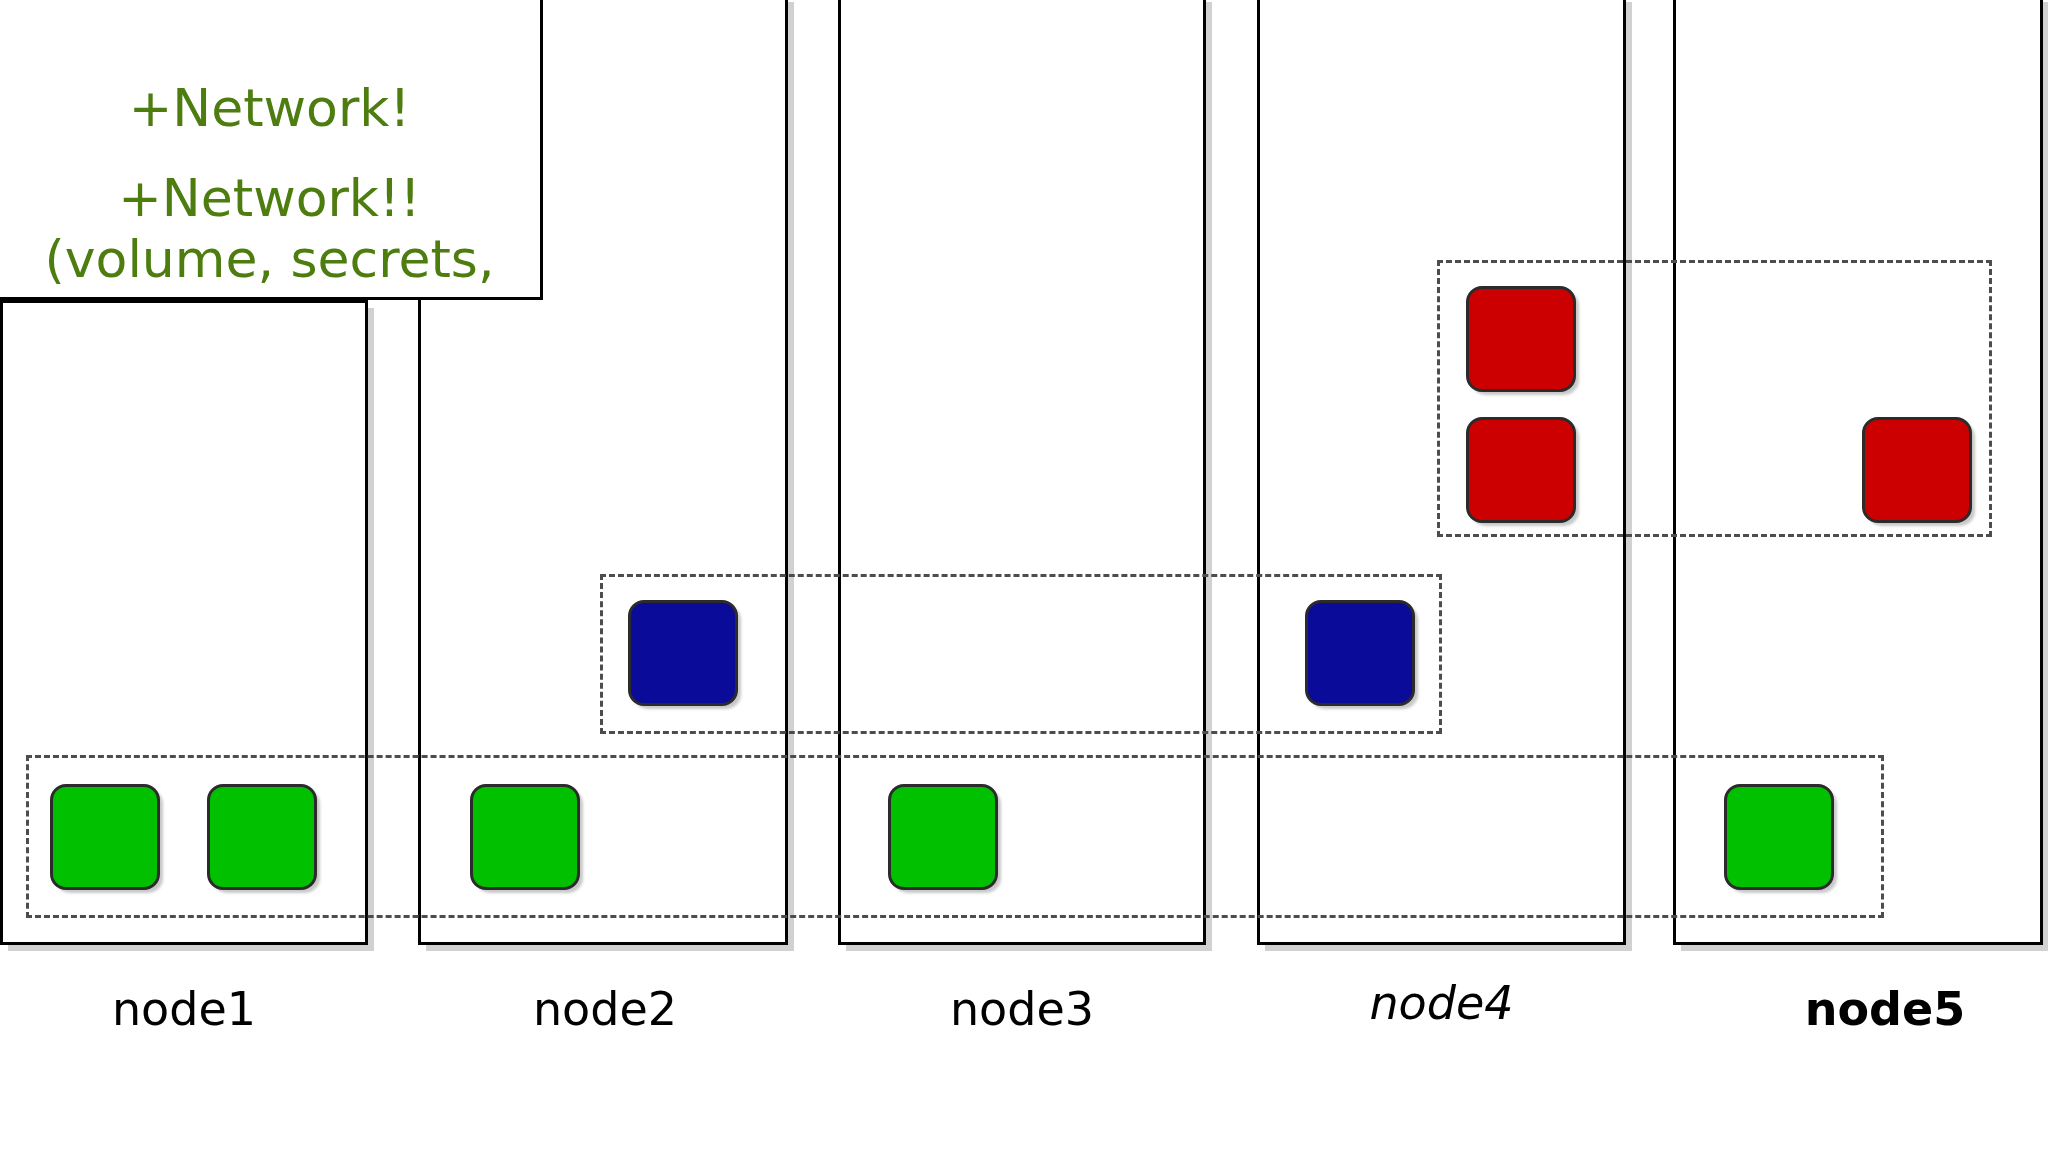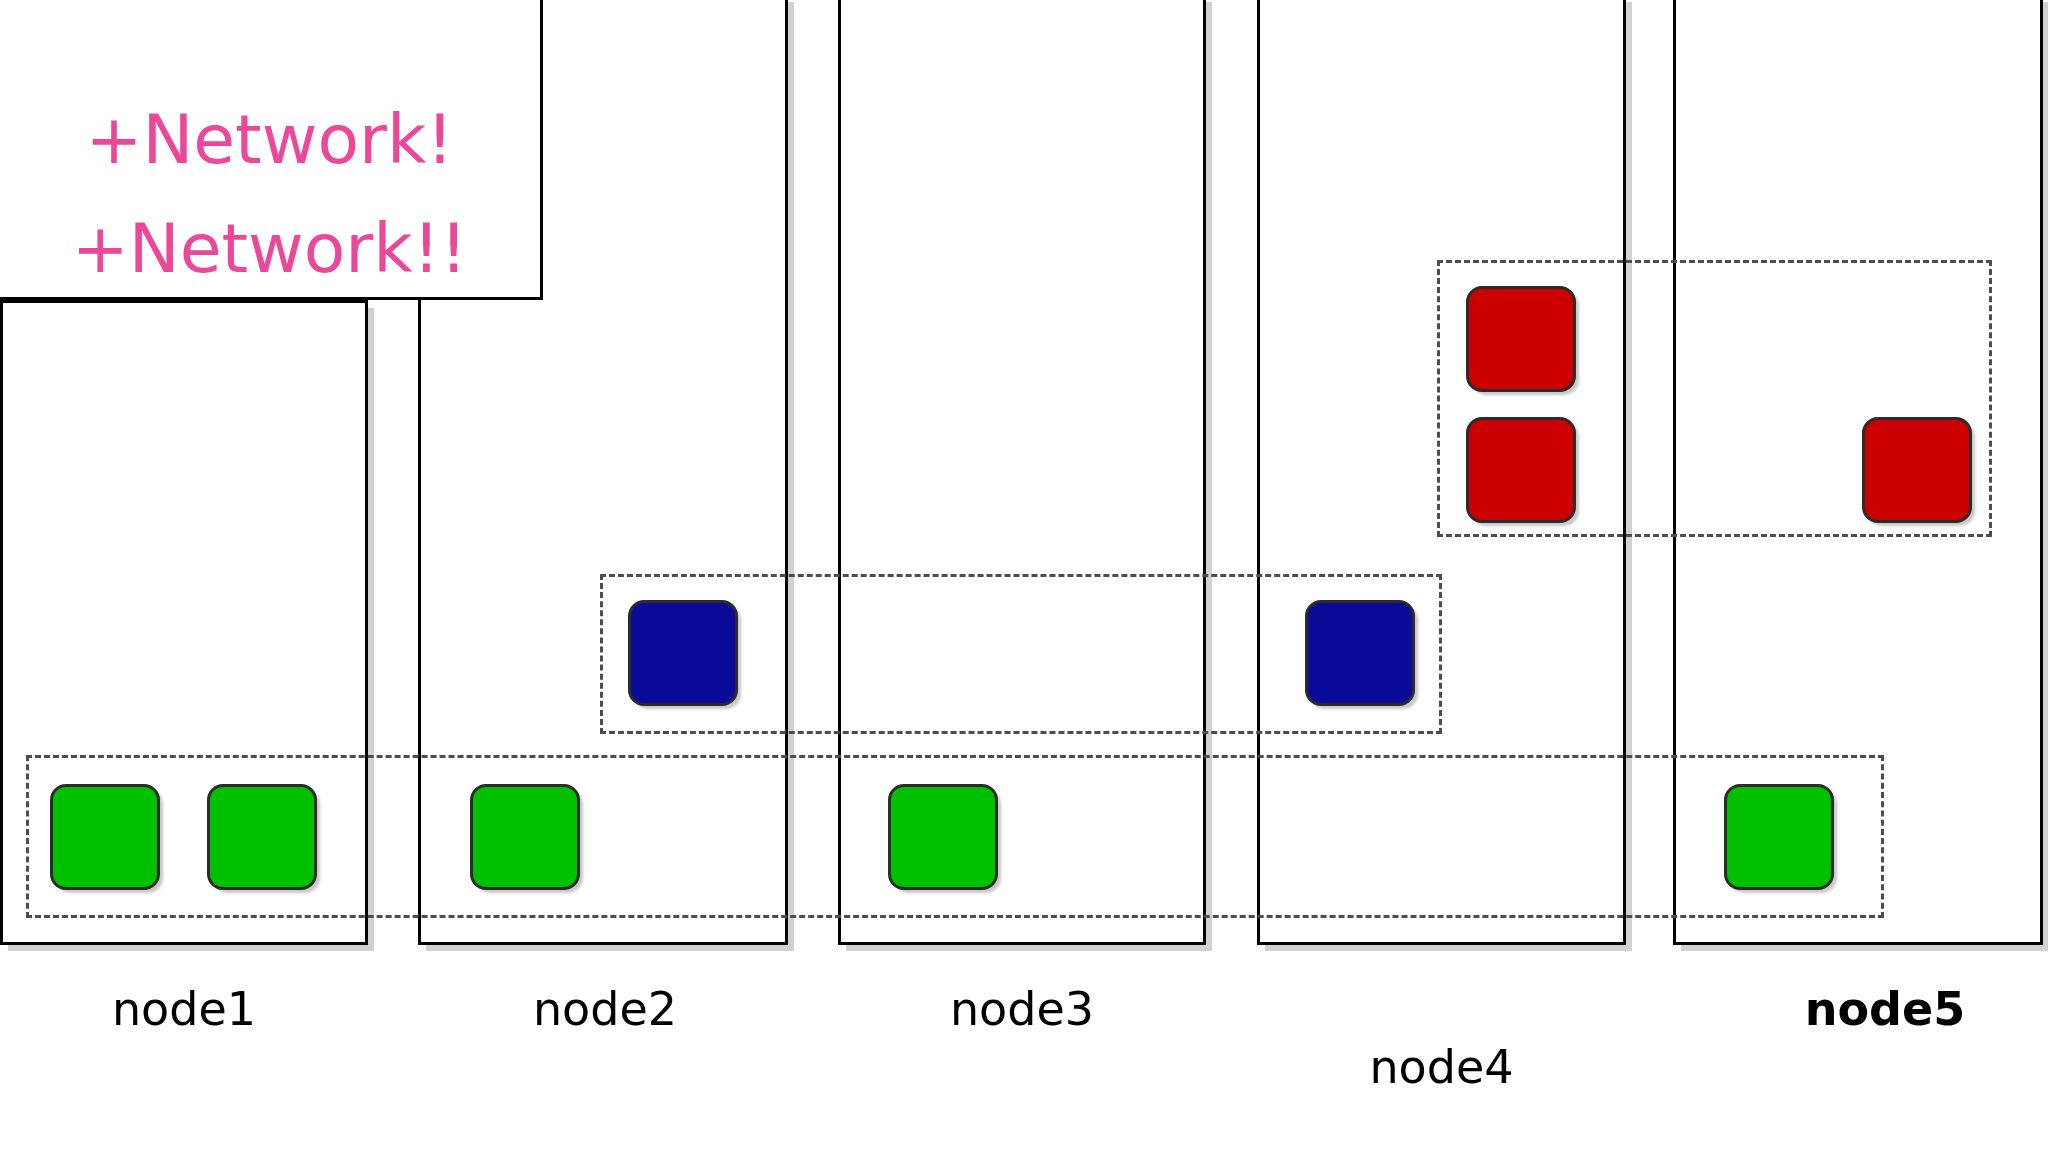--- a/index.html
+++ b/index.html
@@ -63,23 +63,23 @@
     background: #ffffff;
     border: 3px solid #000000;
     display: flex;
     flex-direction: column;
     align-items: center;
     justify-content: flex-end;
     padding: 0 10px 8px 10px;
   }
   .callout-line {
     text-align: center;
-    font-size: 68px;
+    font-size: 52px;
     line-height: 1.16;
-    color: #ec4899;
+    color: #4d7c0f;
     white-space: nowrap;
   }
   .callout-spacer {
     height: 30px;
   }
 </style>
 </head>
 <body>
 
 <div id="canvas">
@@ -109,22 +109,23 @@
   <div class="pod" style="left:628px; top:600px; width:110px; height:106px; background:#0b0b99;"></div>
   <div class="pod" style="left:1305px; top:600px; width:110px; height:106px; background:#0b0b99;"></div>
 
   <div class="pod" style="left:1466px; top:286px; width:110px; height:106px; background:#cc0000;"></div>
   <div class="pod" style="left:1466px; top:417px; width:110px; height:106px; background:#cc0000;"></div>
   <div class="pod" style="left:1862px; top:417px; width:110px; height:106px; background:#cc0000;"></div>
 
   <div class="node-label" style="left:0px; top:970px; width:368px;">node1</div>
   <div class="node-label" style="left:420px; top:970px; width:370px;">node2</div>
   <div class="node-label" style="left:838px; top:970px; width:368px;">node3</div>
-  <div class="node-label" style="left:1257px; top:1028px; width:369px;">node4</div>
+  <div class="node-label" style="left:1257px; top:964px; width:369px;font-style:italic;">node4</div>
   <div class="node-label" style="left:1700px; top:970px; width:370px;font-weight:bold;">node5</div>
 
   <div class="callout" style="left:-4px; top:-120px; width:547px; height:420px;">
     <div class="callout-line">+Network!</div>
     <div class="callout-spacer"></div>
     <div class="callout-line">+Network!!</div>
+    <div class="callout-line">(volume, secrets,</div>
   </div>
 
 </div>
 
 </body></html>

